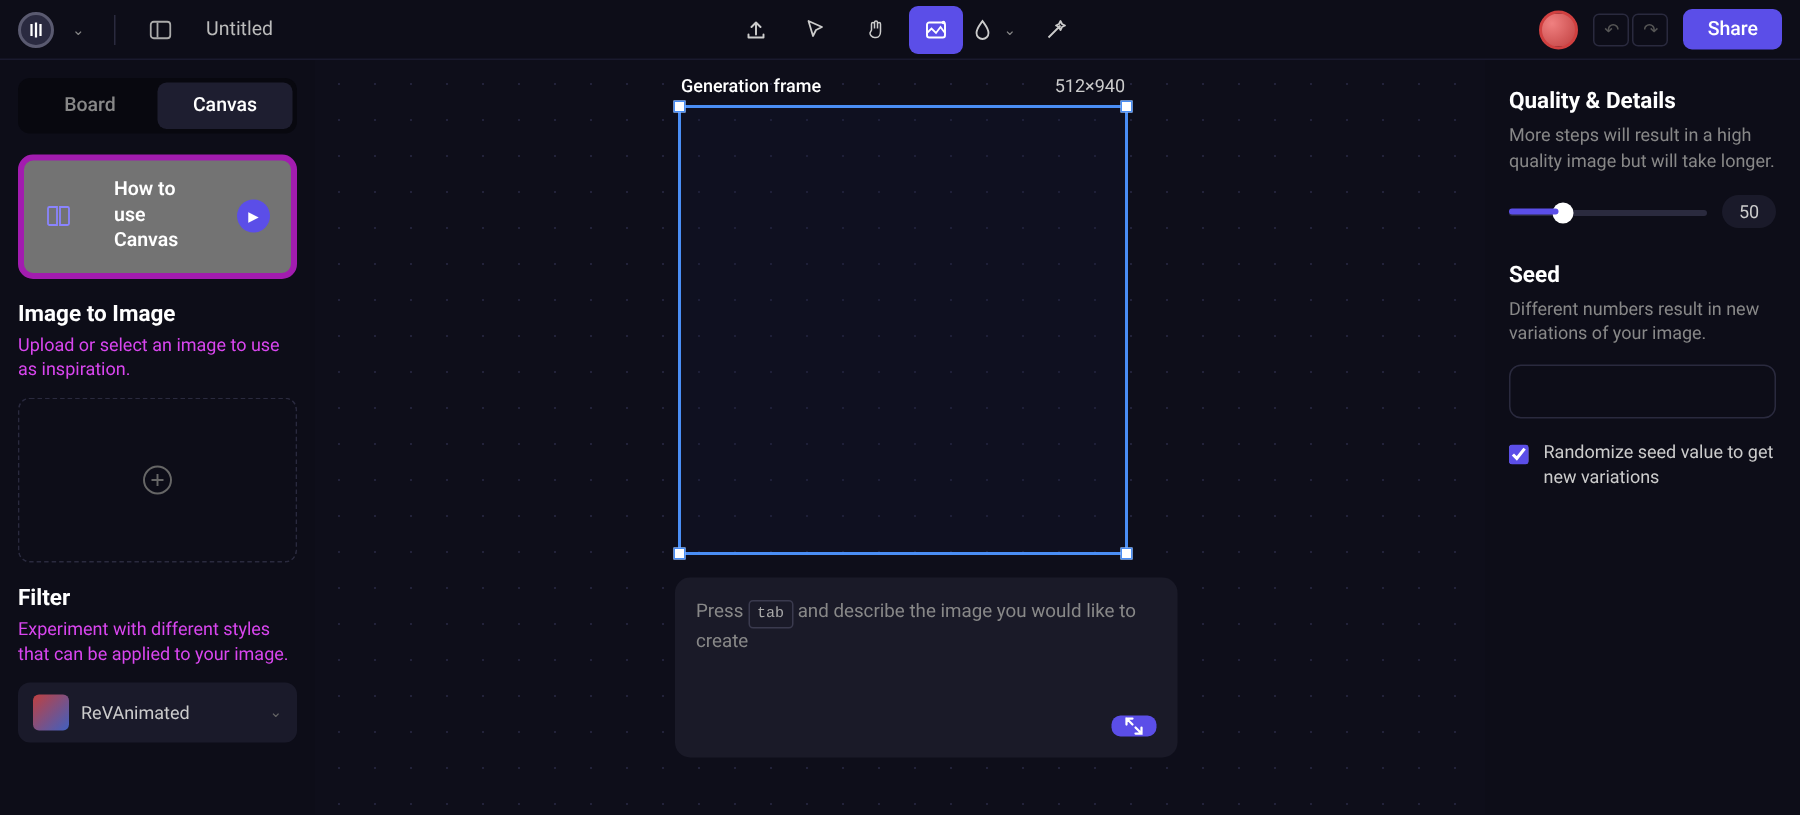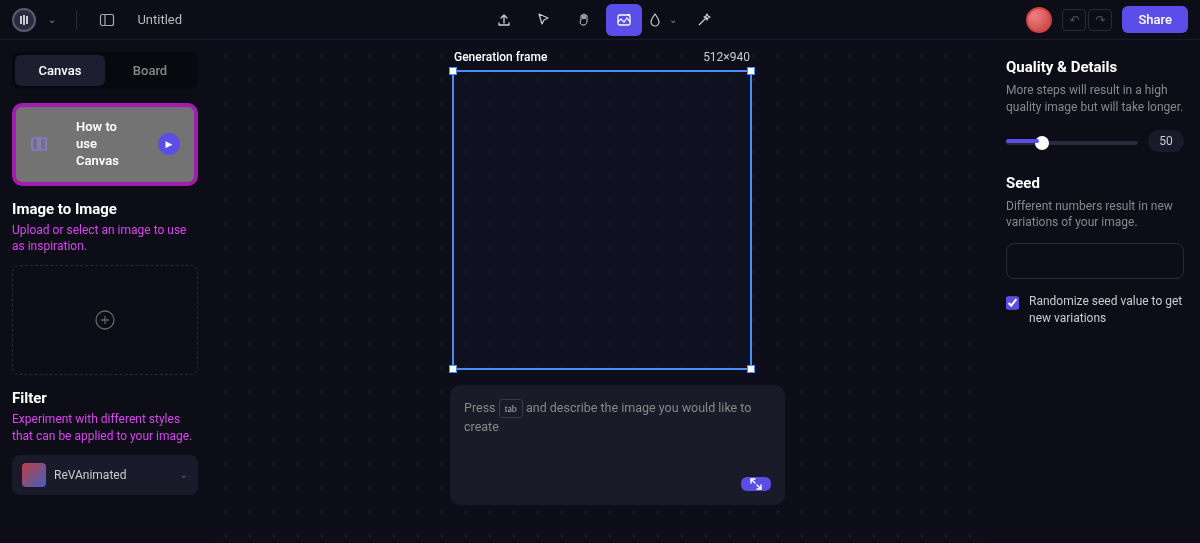--- a/index.html
+++ b/index.html
@@ -171,21 +171,21 @@
 .prompt-placeholder {
   color: #888; font-size: 12.5px; line-height: 1.5;
   min-height: 70px;
 }
 .prompt-placeholder .kbd {
   display: inline-block;
   border: 1px solid #3a3a4e;
   border-radius: 3px;
   padding: 1px 5px;
   font-size: 10px;
-  font-family: Liberation Serif, serif;
+  font-family: Liberation Mono, monospace;
   color: #aaa;
 }
 .prompt-actions {
   display: flex; justify-content: flex-end; gap: 8px; margin-top: 8px;
 }
 .generate-btn {
   background: #5b4ee8; color: #fff;
   padding: 6px 12px; border-radius: 6px;
   display: flex; align-items: center; gap: 8px;
   font-size: 13px; font-weight: 500; cursor: pointer;
@@ -326,22 +326,22 @@
       <div class="history-btn">↷</div>
     </div>
     <div class="share-btn">Share</div>
   </div>
 </div>
 
 <div class="main">
 
   <div class="left-panel">
     <div class="tabs">
+      <div class="tab">Board</div>
       <div class="tab active">Canvas</div>
-      <div class="tab">Board</div>
     </div>
 
     <div class="howto-card">
       <svg width="18" height="18" viewBox="0 0 18 18">
           <path d="M3 3h5v12H3a1 1 0 01-1-1V4a1 1 0 011-1zm7 0h5a1 1 0 011 1v10a1 1 0 01-1 1h-5V3z" stroke="#8a84ff" stroke-width="1.2" fill="none"></path>
         </svg>
       <div class="txt">How to use Canvas</div>
       <div class="play-badge">▶</div>
     </div>
 

